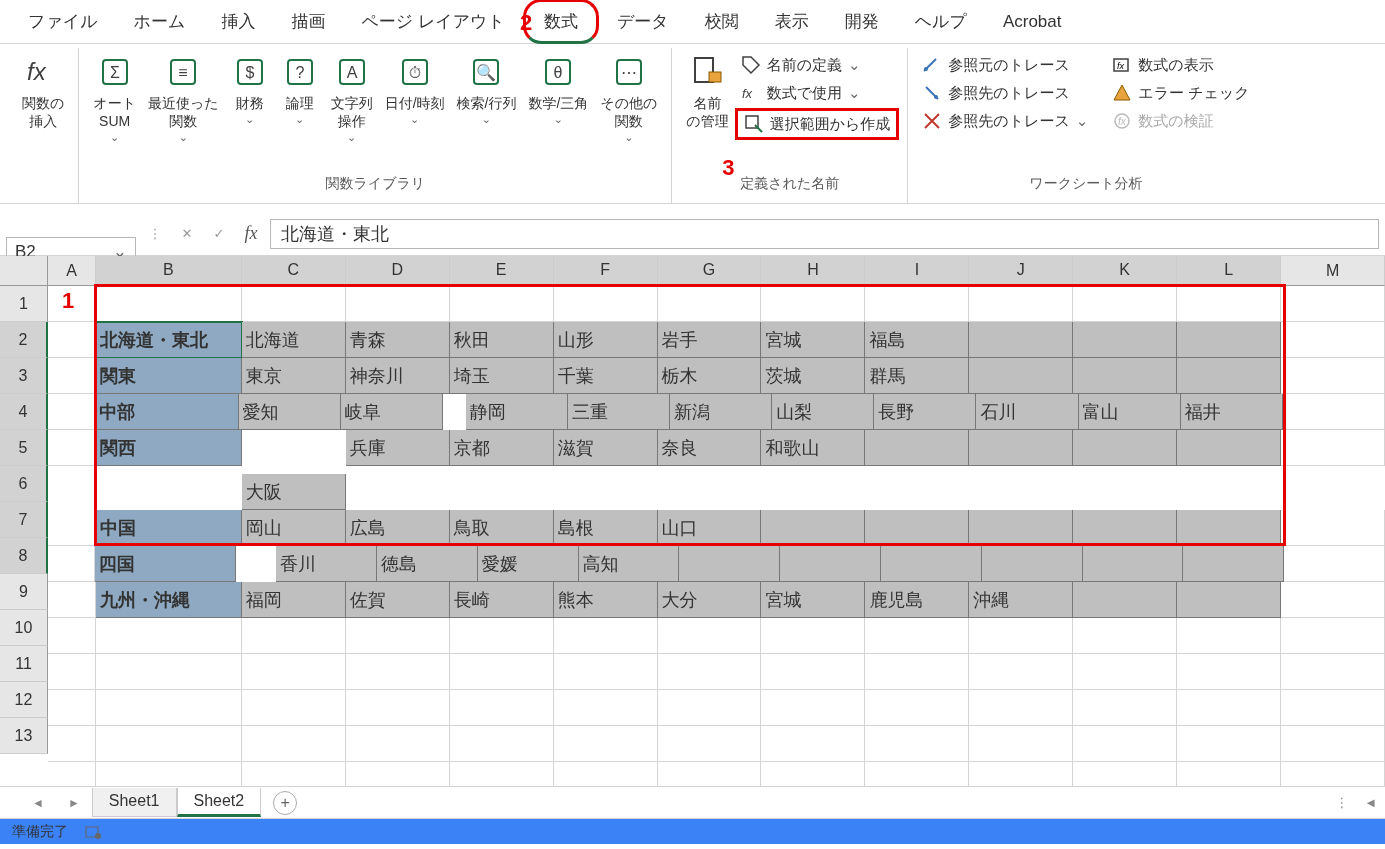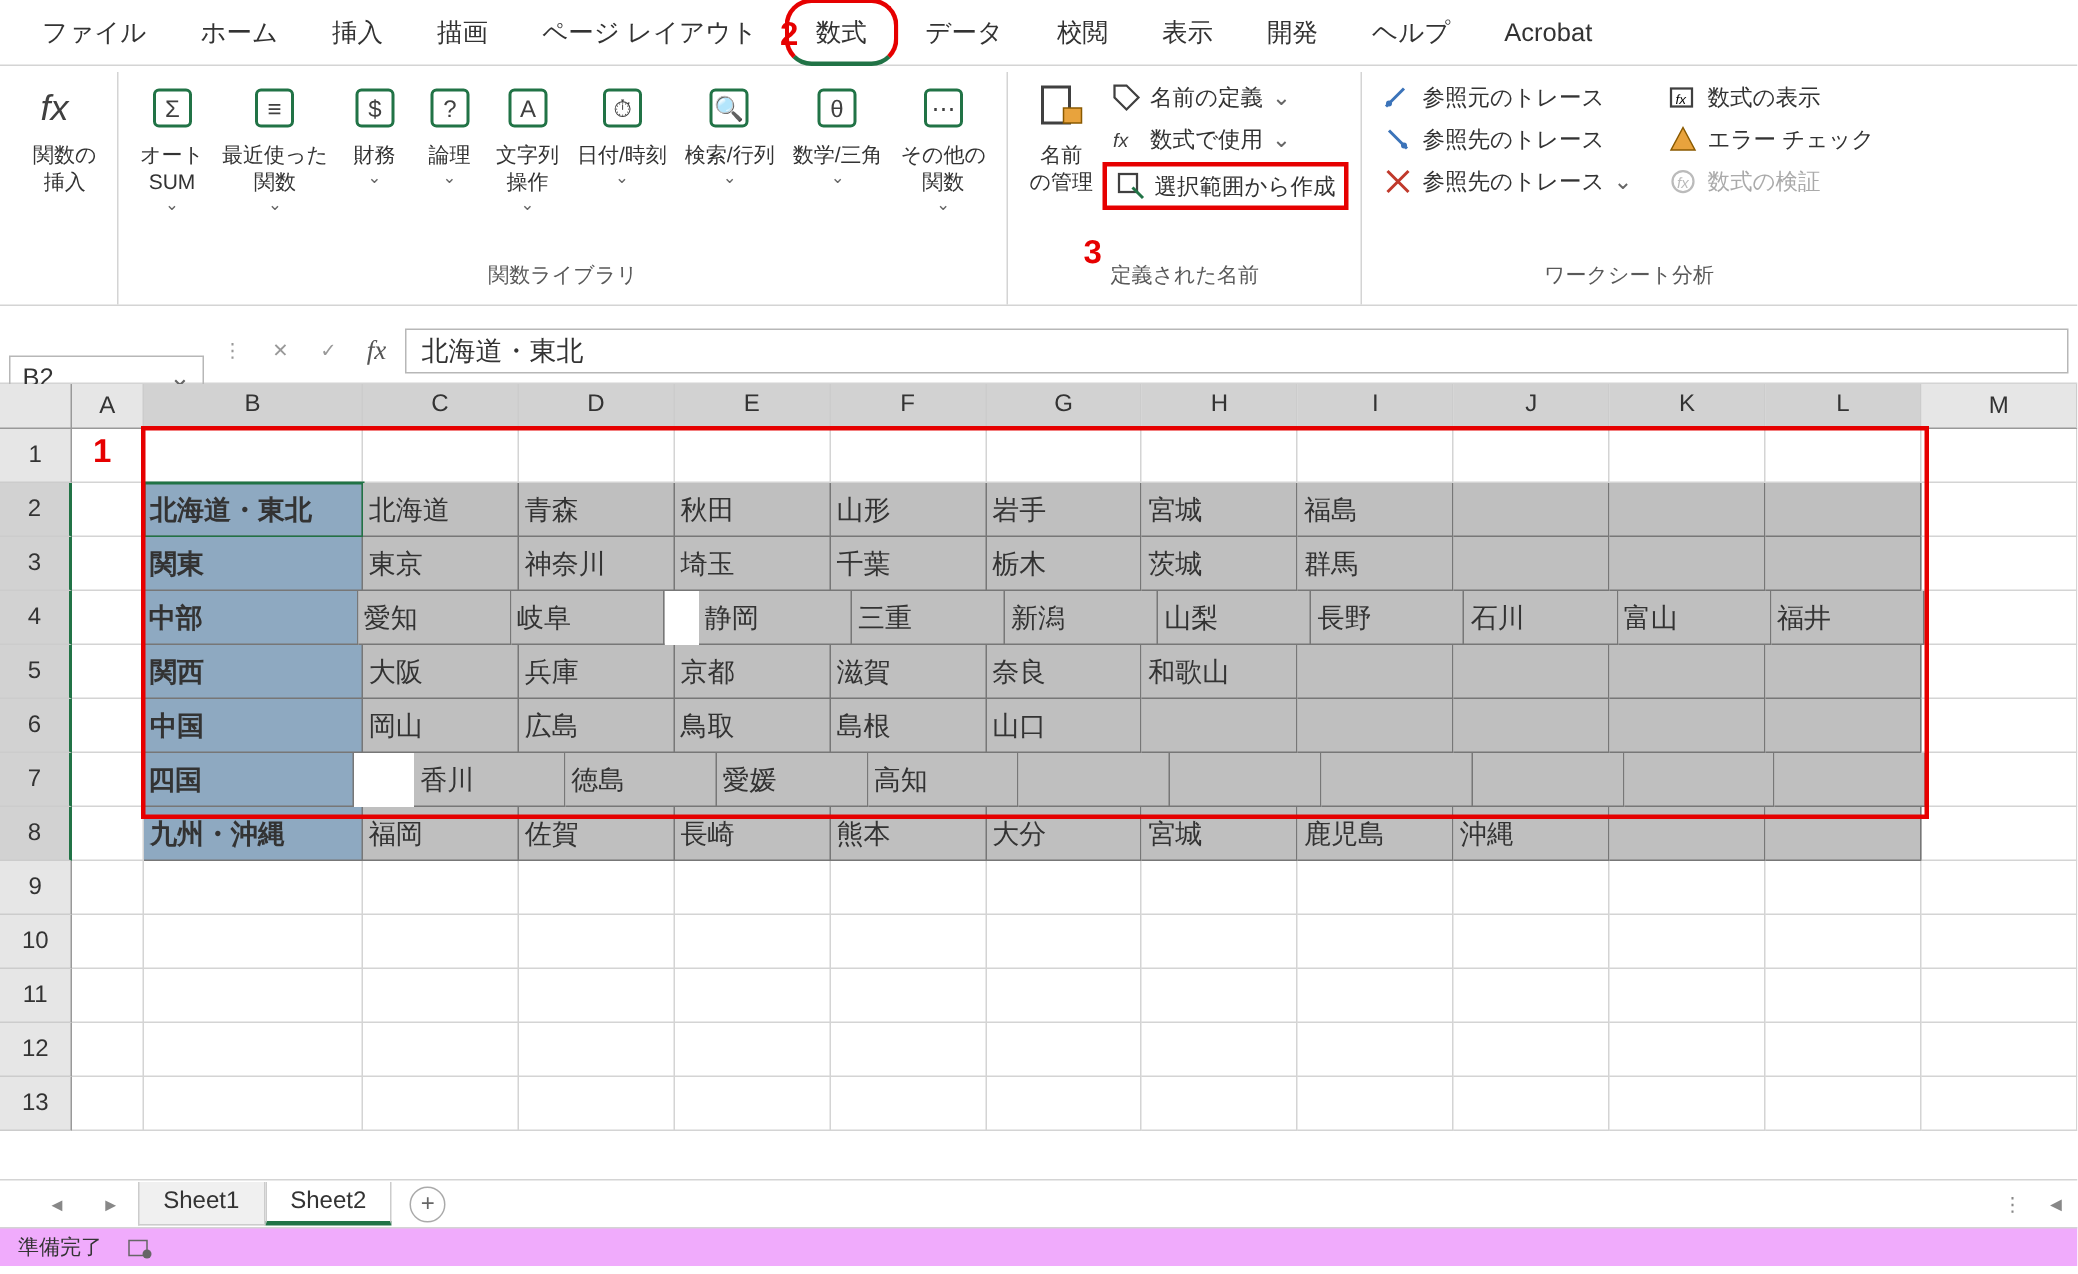--- a/index.html
+++ b/index.html
@@ -50,21 +50,21 @@
 
 
 .tabbar { height: 32px; border-top: 1px solid #d4d4d4; display:flex; align-items:center; padding-left: 20px; gap: 0; }
 .tab-nav { color:#888; padding: 0 12px; font-size: 12px; }
 .sheet-tab { padding: 4px 16px; border: 1px solid #ccc; border-top: none; background: #fff; font-size: 16px; }
 .sheet-tab.active { border-bottom: 3px solid #217346; background: #fff; }
 .sheet-tab.inactive { background: #f0f0f0; }
 .new-sheet { width: 24px; height: 24px; border: 1px solid #aaa; border-radius: 50%; display:flex; align-items:center; justify-content:center; margin-left: 12px; font-size: 16px; color:#666; }
 
 
-.statusbar { height: 26px; background: #f0abfc; border-top: 1px solid #d4d4d4; display:flex; align-items:center; padding: 0 12px; font-size: 14px; gap: 16px; }
+.statusbar { height: 26px; background: #3b82f6; border-top: 1px solid #d4d4d4; display:flex; align-items:center; padding: 0 12px; font-size: 14px; gap: 16px; }
 
 .callout { position: absolute; font-size: 22px; font-weight: bold; color: #e60000; }
 </style>
 </head>
 <body>
 
 <div class="menubar" id="menubar">
     <div class="item">ファイル</div>
     <div class="item">ホーム</div>
     <div class="item">挿入</div>
@@ -373,21 +373,21 @@
           <div class="cell selrange" style="width: 104px;">山梨</div>
           <div class="cell selrange" style="width: 104px;">長野</div>
           <div class="cell selrange" style="width: 104px;">石川</div>
           <div class="cell selrange" style="width: 104px;">富山</div>
           <div class="cell selrange" style="width: 104px;">福井</div>
           <div class="cell" style="width: 104px;"></div>
         </div>
         <div class="row">
           <div class="cell" style="width: 48px;"></div>
           <div class="cell selrange hdr" style="width: 146px;">関西</div>
-          <div class="cell selrange" style="width: 104px;">大阪</div>
+          <div class="cell selrange" style="width: 104px; margin-top: 44px;">大阪</div>
           <div class="cell selrange" style="width: 104px;">兵庫</div>
           <div class="cell selrange" style="width: 104px;">京都</div>
           <div class="cell selrange" style="width: 104px;">滋賀</div>
           <div class="cell selrange" style="width: 104px;">奈良</div>
           <div class="cell selrange" style="width: 104px;">和歌山</div>
           <div class="cell selrange" style="width: 104px;"></div>
           <div class="cell selrange" style="width: 104px;"></div>
           <div class="cell selrange" style="width: 104px;"></div>
           <div class="cell selrange" style="width: 104px;"></div>
           <div class="cell" style="width: 104px;"></div>

